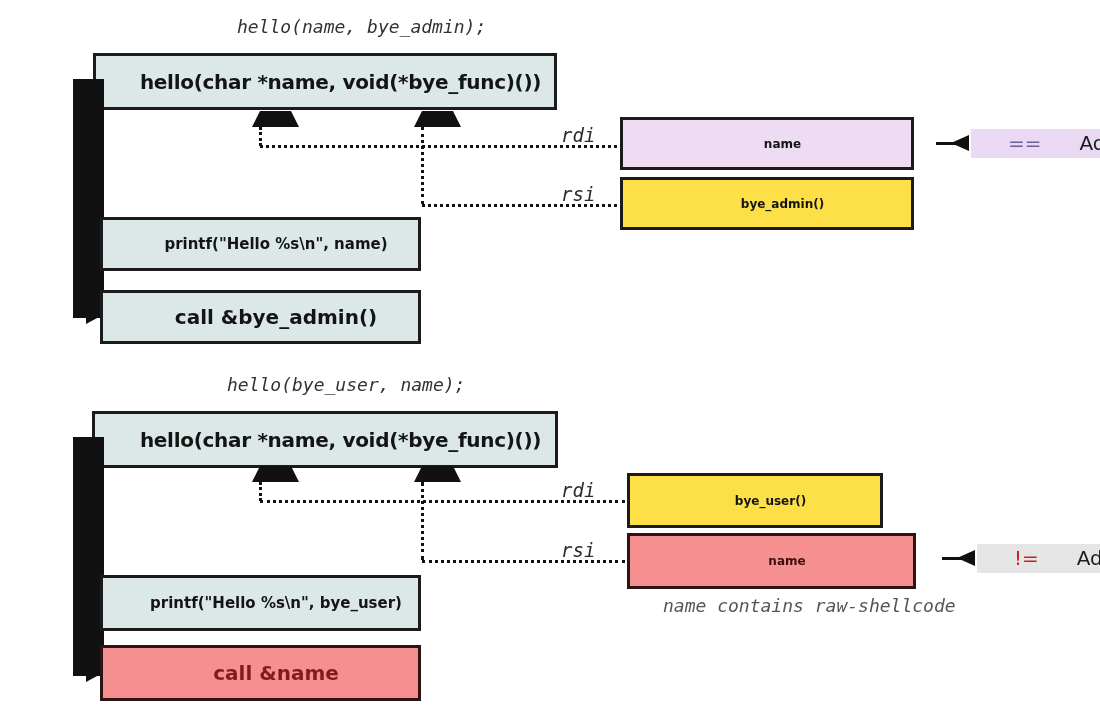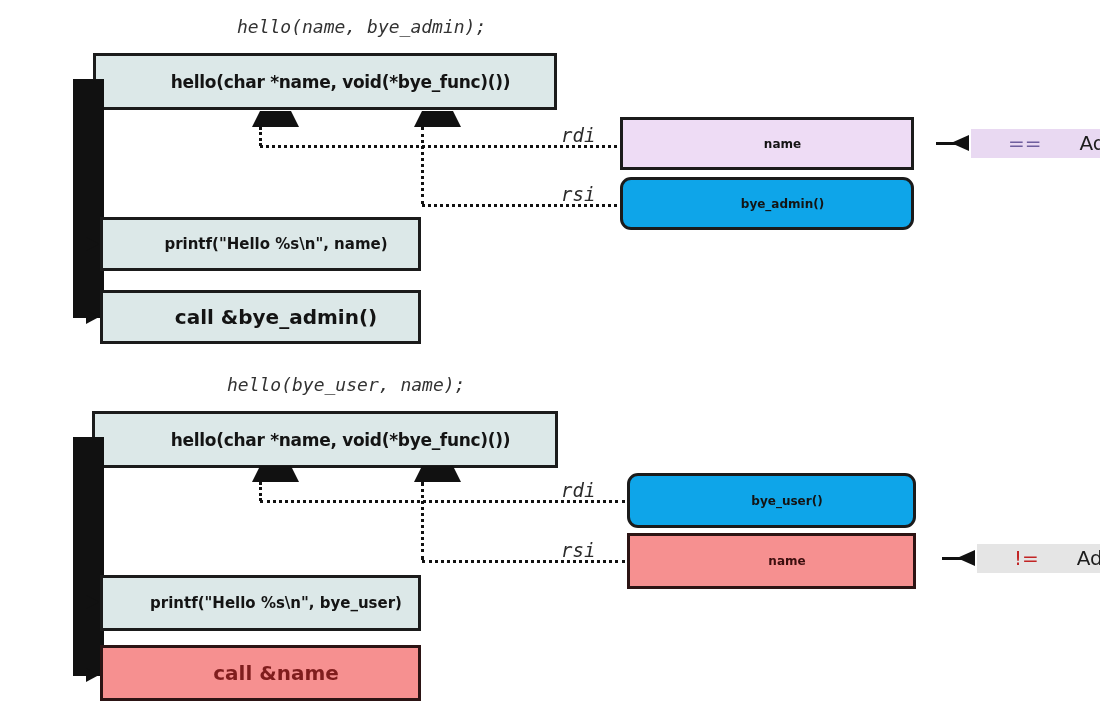--- a/index.html
+++ b/index.html
@@ -14,23 +14,23 @@
   
   .box{
     position:absolute;
     border:3px solid #1b1b1b;
     display:flex;align-items:center;justify-content:center;
     font-weight:bold;color:#141414;
     white-space:nowrap;
   }
   .gray{background:#dce8e8;}
   .purple{background:#eedcf5;}
-  .green{background:#0ea5e9;border-radius:11px;}
+  .green{background:#fde047;}
   .red{background:#f69090;border-color:#2c1414;}
-  .sig{font-size:17px;letter-spacing:-0.3px;}
+  .sig{font-size:20px;letter-spacing:-0.3px;}
   .stmt-sm{font-size:15px;}
   .stmt-md{font-size:20px;}
   .cell{font-size:12px;}
   .dark-red-text{color:#7f1d1d;}
   .dark-red-text2{color:#3c0e0e;}
   
   .mono-caption{
     position:absolute;
     font-family:"DejaVu Sans Mono", monospace;
     font-style:italic;
@@ -140,23 +140,24 @@
   <div class="reg-label" style="left:530px;top:479px">rdi</div>
   <div class="dot-h" style="left:260px;top:500px;width:365px"></div>
   <div class="dot-v" style="left:259px;top:482px;height:19px"></div>
   <div class="tri-up" style="left:252px;top:466px"></div>
 
   <div class="reg-label" style="left:530px;top:539px">rsi</div>
   <div class="dot-h" style="left:422px;top:560px;width:203px"></div>
   <div class="dot-v" style="left:421px;top:482px;height:78px"></div>
   <div class="tri-up" style="left:414px;top:466px"></div>
 
-  <div class="box green cell" style="left:627px;top:473px;width:289px;height:55px">bye_user()</div>
+  <div class="box green cell" style="left:627px;top:473px;width:256px;height:55px">bye_user()</div>
   <div class="box red cell dark-red-text2" style="left:627px;top:533px;width:289px;height:56px">name</div>
 
   <div class="tri-left" style="left:926px;top:550px"></div>
   <div class="solid-h" style="left:942px;top:557px;width:30px"></div>
   <div class="badge badge-red" style="left:977px;top:544px">
     <span class="op">!=</span><span class="val">Admin</span>
   </div>
 
+  <div class="mono-caption note-caption" style="left:632px;top:595px">name contains raw-shellcode</div>
 
 </div>
 
 </body></html>

